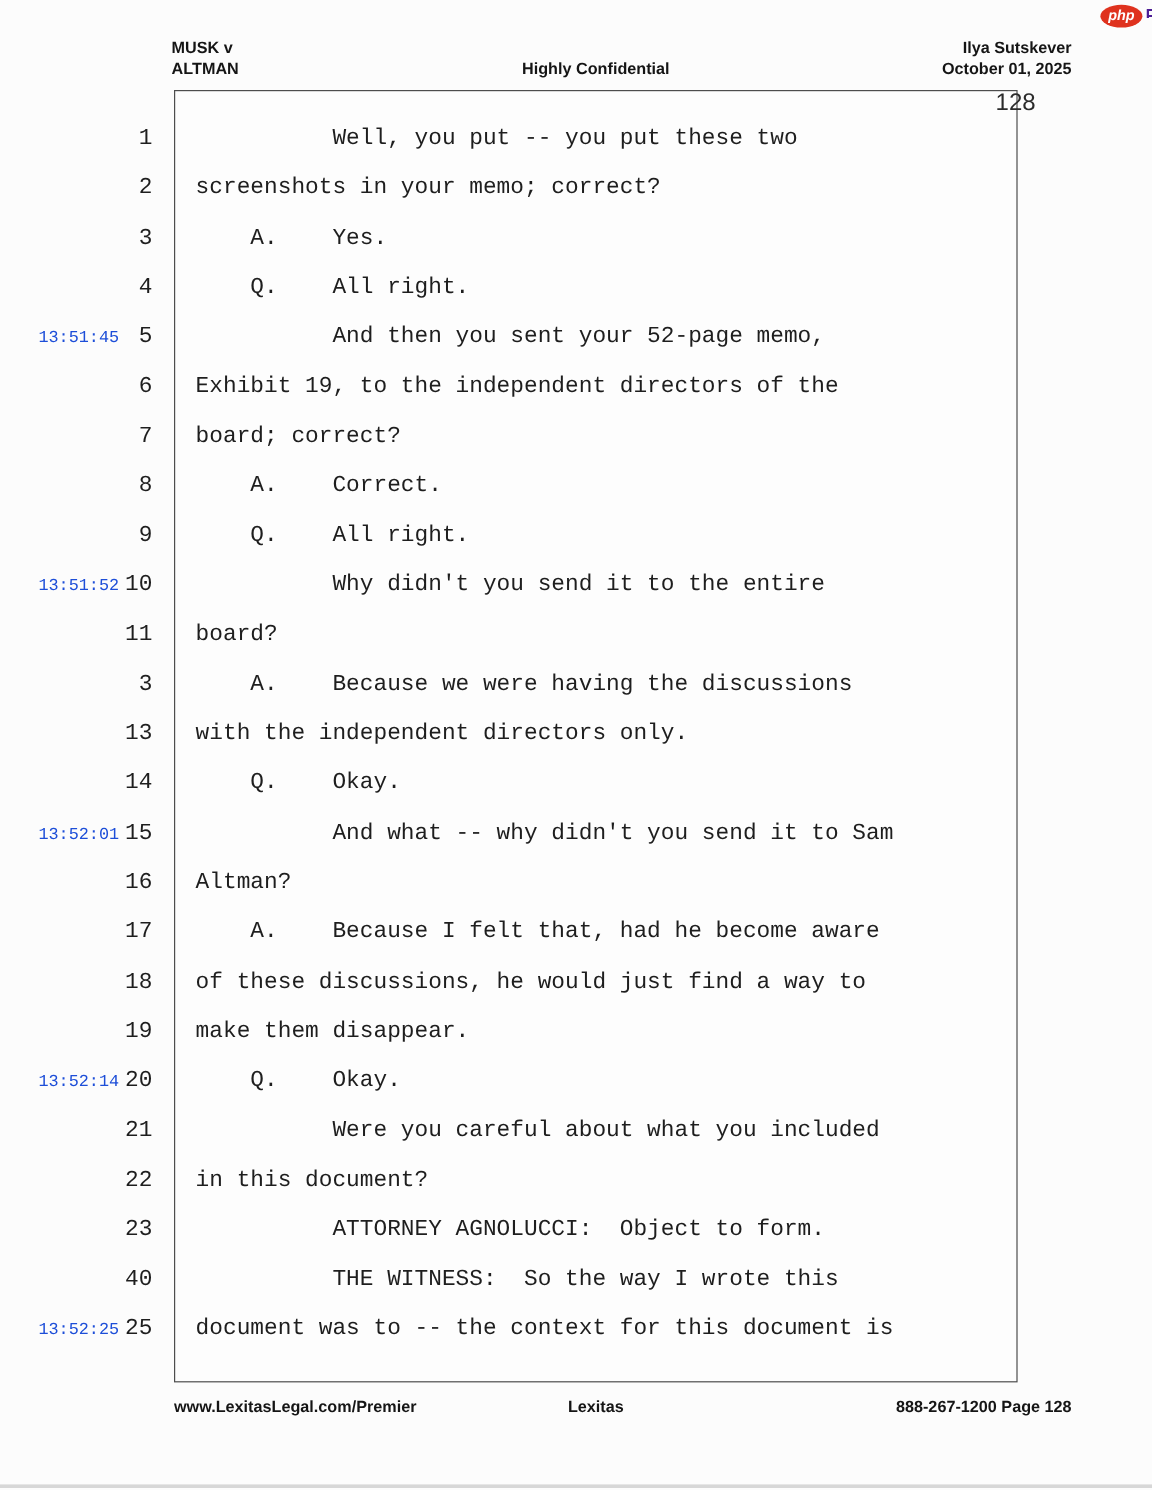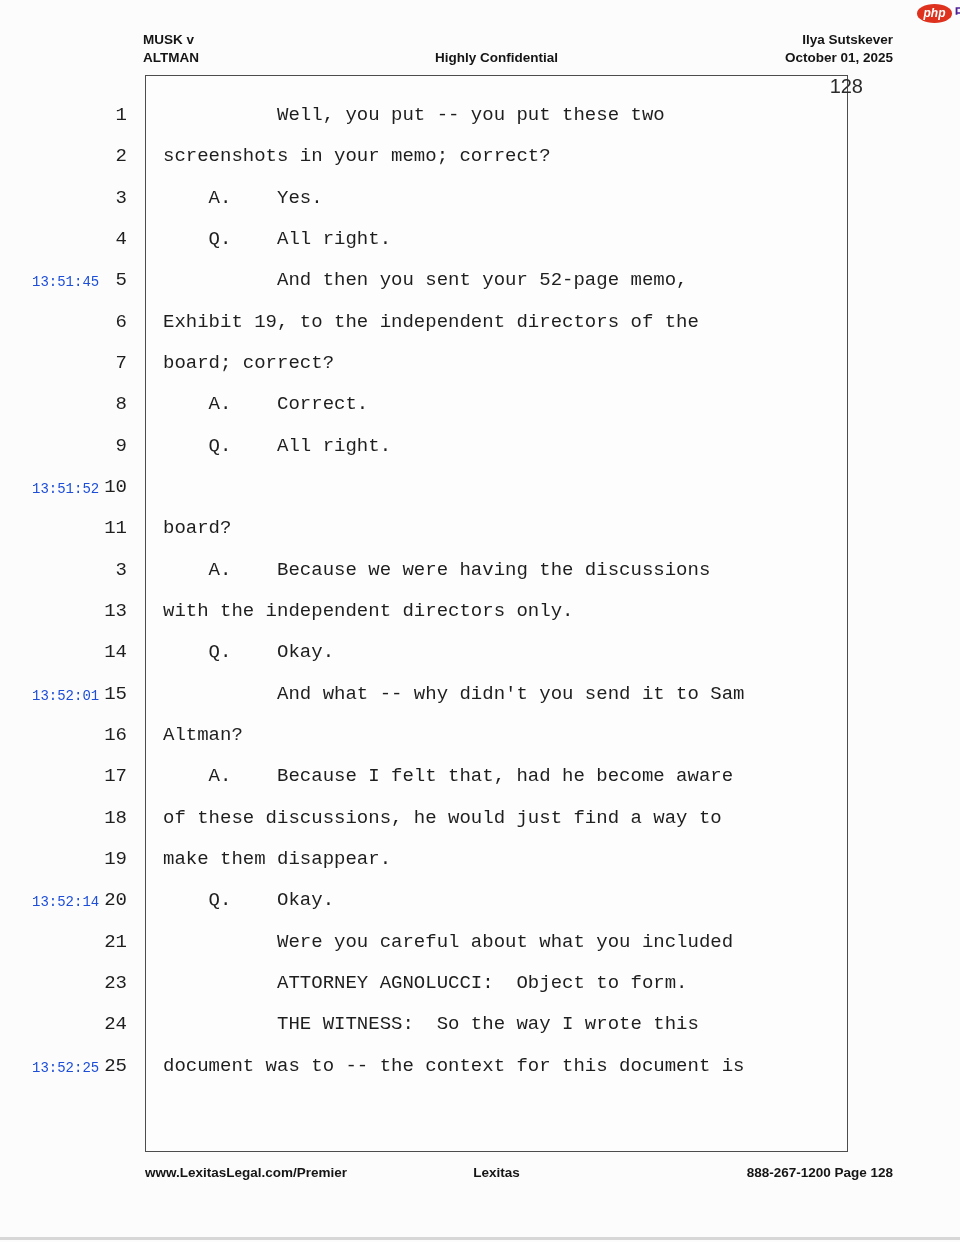--- a/index.html
+++ b/index.html
@@ -134,20 +134,21 @@
         <span class="txt">    A.    Correct.</span>
       </div>
       <div class="line-row">
         <span class="ts"></span>
         <span class="num">9</span>
         <span class="txt">    Q.    All right.</span>
       </div>
       <div class="line-row">
         <span class="ts">13:51:52</span>
         <span class="num">10</span>
+        <span class="txt">          Why didn't you send it to the entire</span>
       </div>
       <div class="line-row">
         <span class="ts"></span>
         <span class="num">11</span>
         <span class="txt">board?</span>
       </div>
       <div class="line-row">
         <span class="ts"></span>
         <span class="num">3</span>
         <span class="txt">    A.    Because we were having the discussions</span>
@@ -192,26 +193,31 @@
         <span class="num">20</span>
         <span class="txt">    Q.    Okay.</span>
       </div>
       <div class="line-row">
         <span class="ts"></span>
         <span class="num">21</span>
         <span class="txt">          Were you careful about what you included</span>
       </div>
       <div class="line-row">
         <span class="ts"></span>
+        <span class="num">22</span>
+        <span class="txt">in this document?</span>
+      </div>
+      <div class="line-row">
+        <span class="ts"></span>
         <span class="num">23</span>
         <span class="txt">          ATTORNEY AGNOLUCCI:  Object to form.</span>
       </div>
       <div class="line-row">
         <span class="ts"></span>
-        <span class="num">24</span>
+        <span class="num">40</span>
         <span class="txt">          THE WITNESS:  So the way I wrote this</span>
       </div>
       <div class="line-row">
         <span class="ts">13:52:25</span>
         <span class="num">25</span>
         <span class="txt">document was to -- the context for this document is</span>
       </div>
     </div>
 
   <div class="ftr ftr-left">www.LexitasLegal.com/Premier</div>

